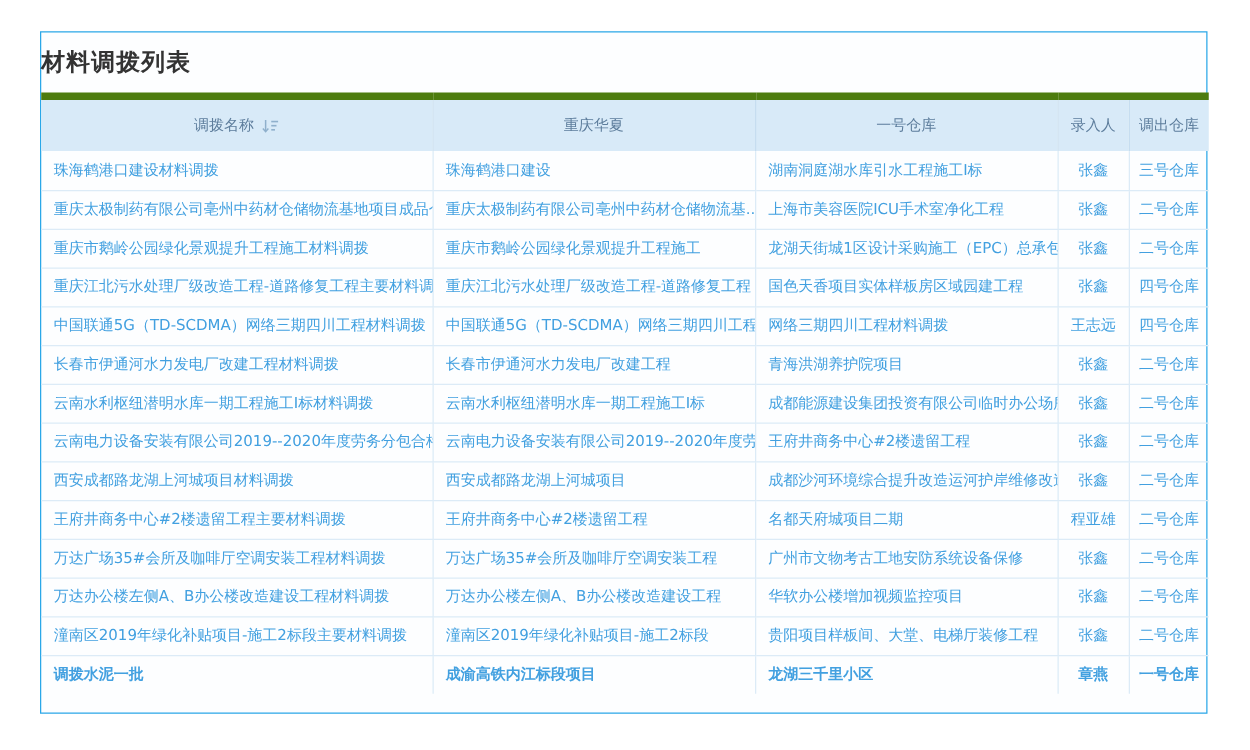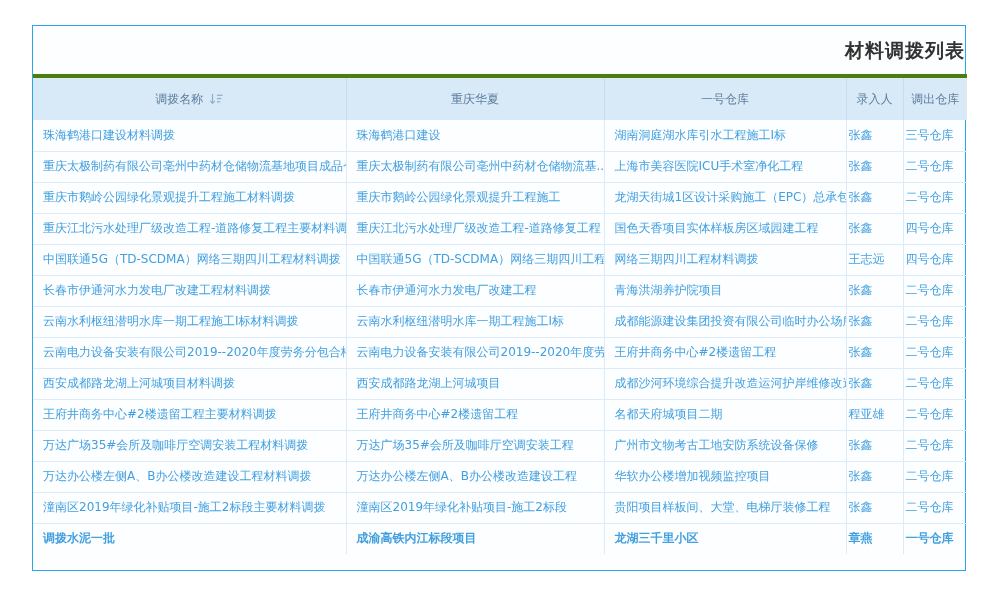--- a/index.html
+++ b/index.html
@@ -22,60 +22,60 @@
   .card{
     position:absolute;
     left:32px;top:25px;
     width:934px;height:546px;
     background:#fdfeff;
     border:1px solid var(--card-border);
   }
   .title{
     height:48px;
     line-height:48px;
-    text-align:right;
+    text-align:left;
     font-size:19px;
     font-weight:bold;
     color:var(--title-text);
     letter-spacing:1px;
   }
   table{
     width:100%;
     border-collapse:collapse;
     table-layout:fixed;
   }
   th{
     background:var(--header-bg);
     color:var(--header-text);
     font-size:12px;
     font-weight:normal;
     height:44px;
     text-align:center;
-    border-top:4px solid #4d7c0f;
+    border-top:6px solid #4d7c0f;
     border-right:1px solid #c6ddf0;
     white-space:nowrap;
     overflow:hidden;
   }
   th:last-child{border-right:none;margin-top:37px;}
   th .hlabel{vertical-align:middle;}
   th .sort-icon{vertical-align:middle;margin-left:6px;cursor:pointer;}
   td{
     color:var(--cell-text);
     font-size:12px;
     height:31px;
     border-bottom:1px solid var(--row-border);
     border-right:1px solid var(--row-border);
     white-space:nowrap;
     overflow:hidden;
     padding:0 10px;
   }
   td:last-child{border-right:none;}
   tr:last-child td{border-bottom:none;font-weight:bold;}
   td.left{text-align:left;}
-  td.center{padding:0 2px;}
+  td.center{text-align:center;padding:0 2px;}
 </style>
 </head>
 <body>
 
 <div class="card">
   <div class="title">材料调拨列表</div>
   <table>
     <colgroup>
       <col style="width:313px">
       <col style="width:258px">

